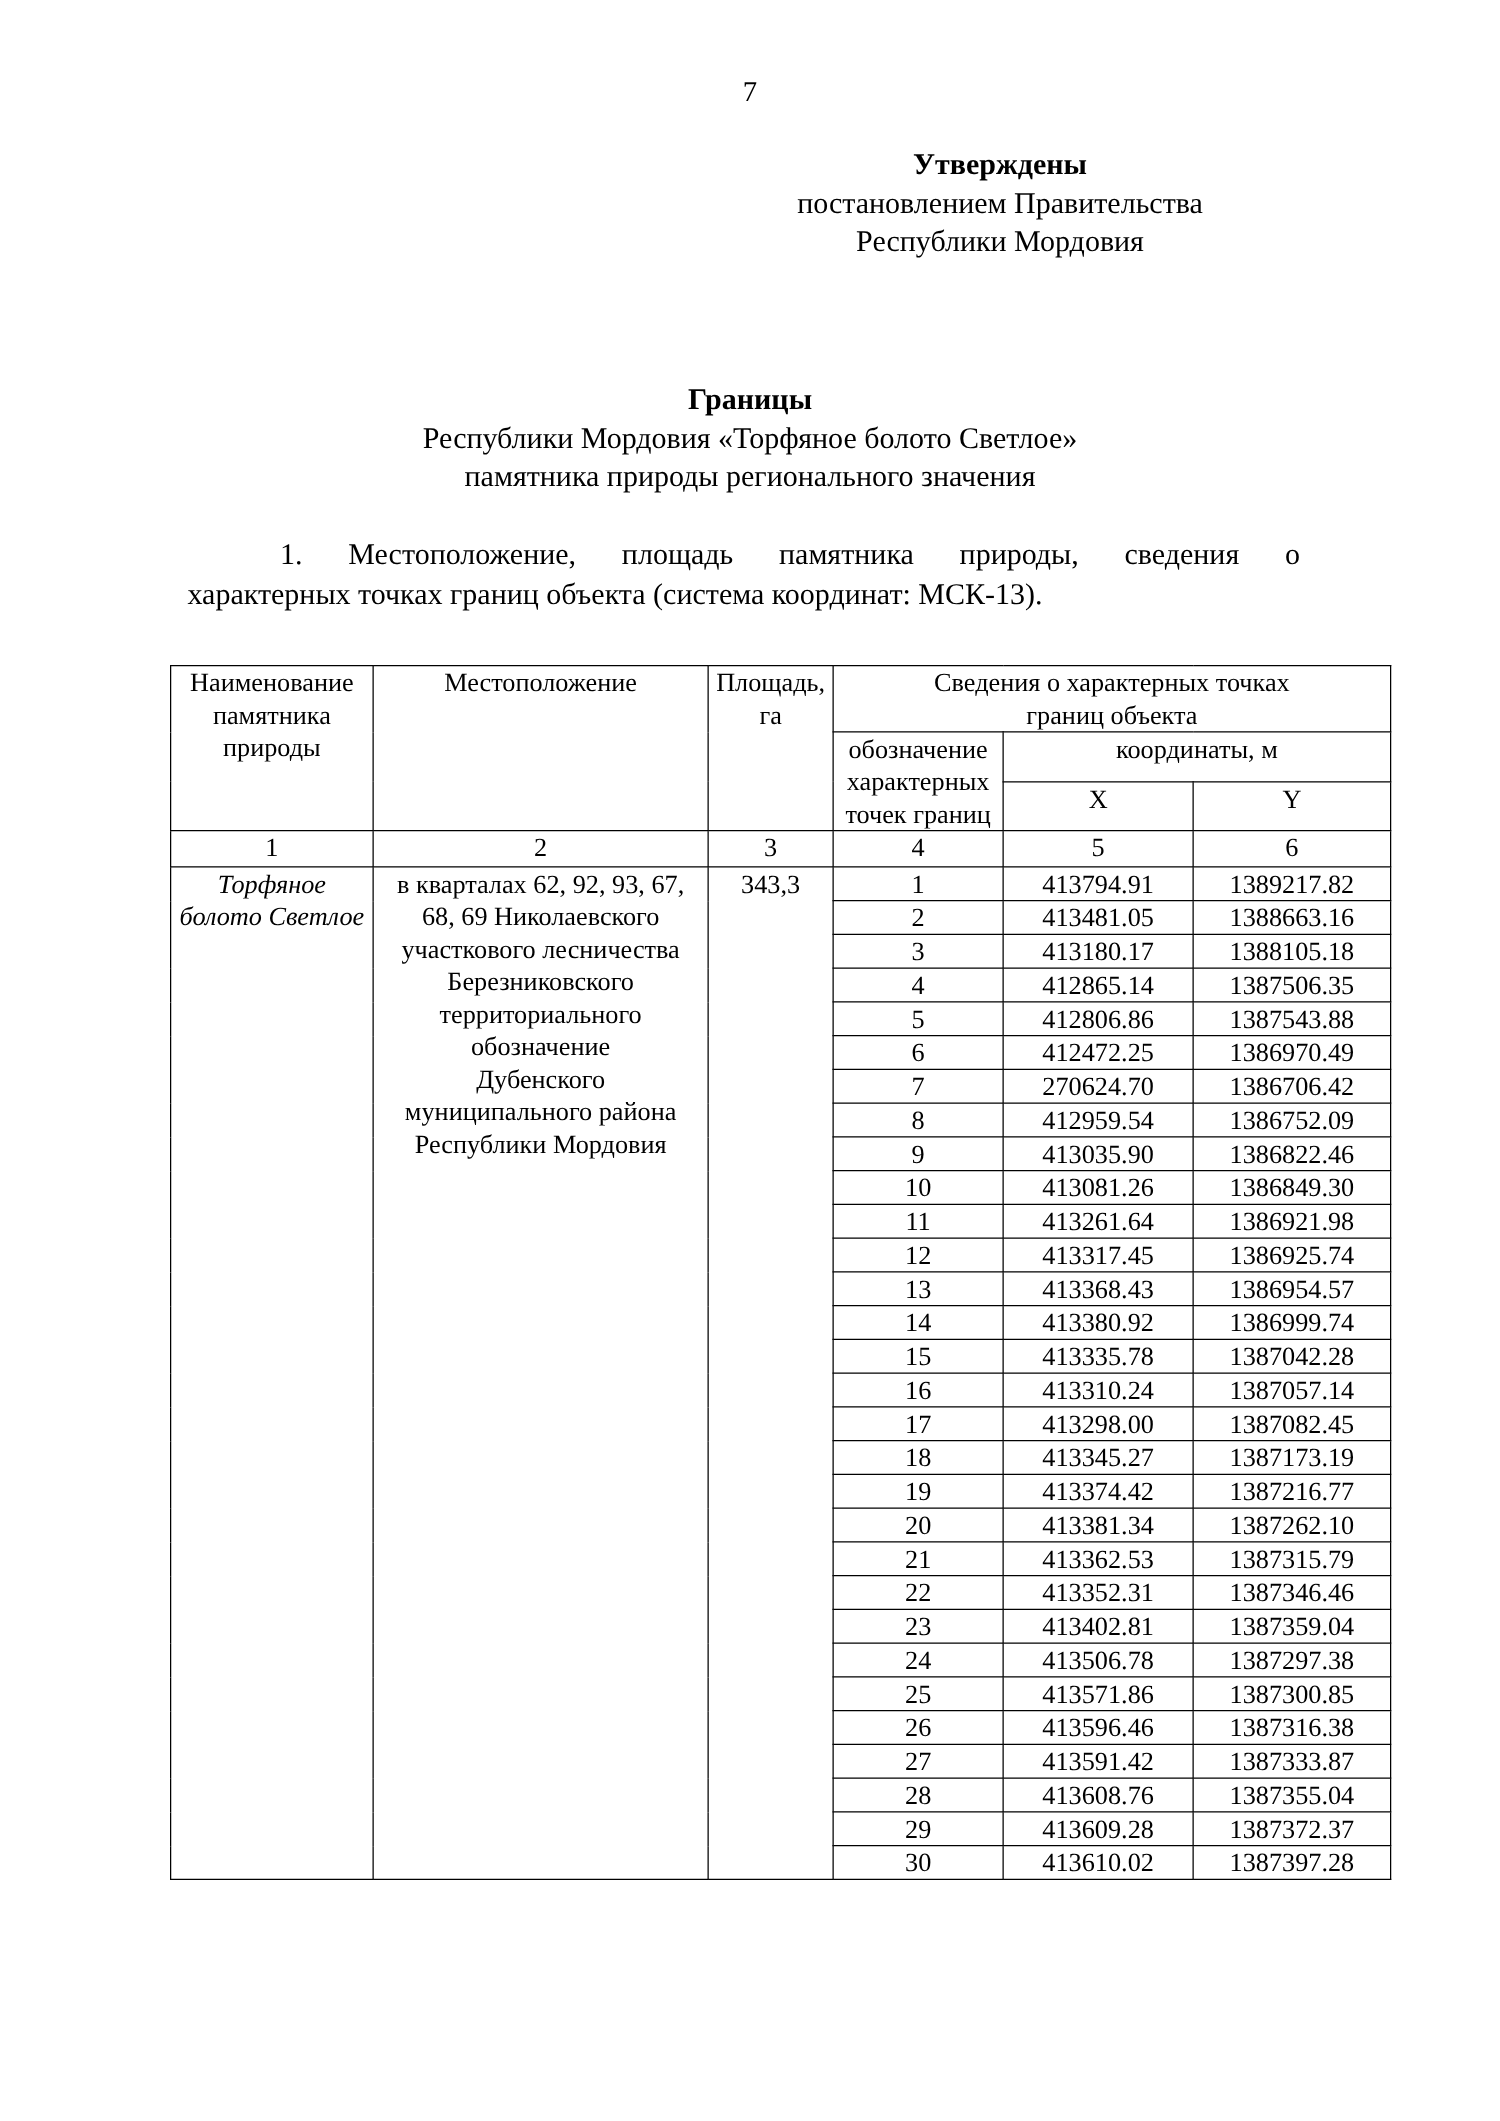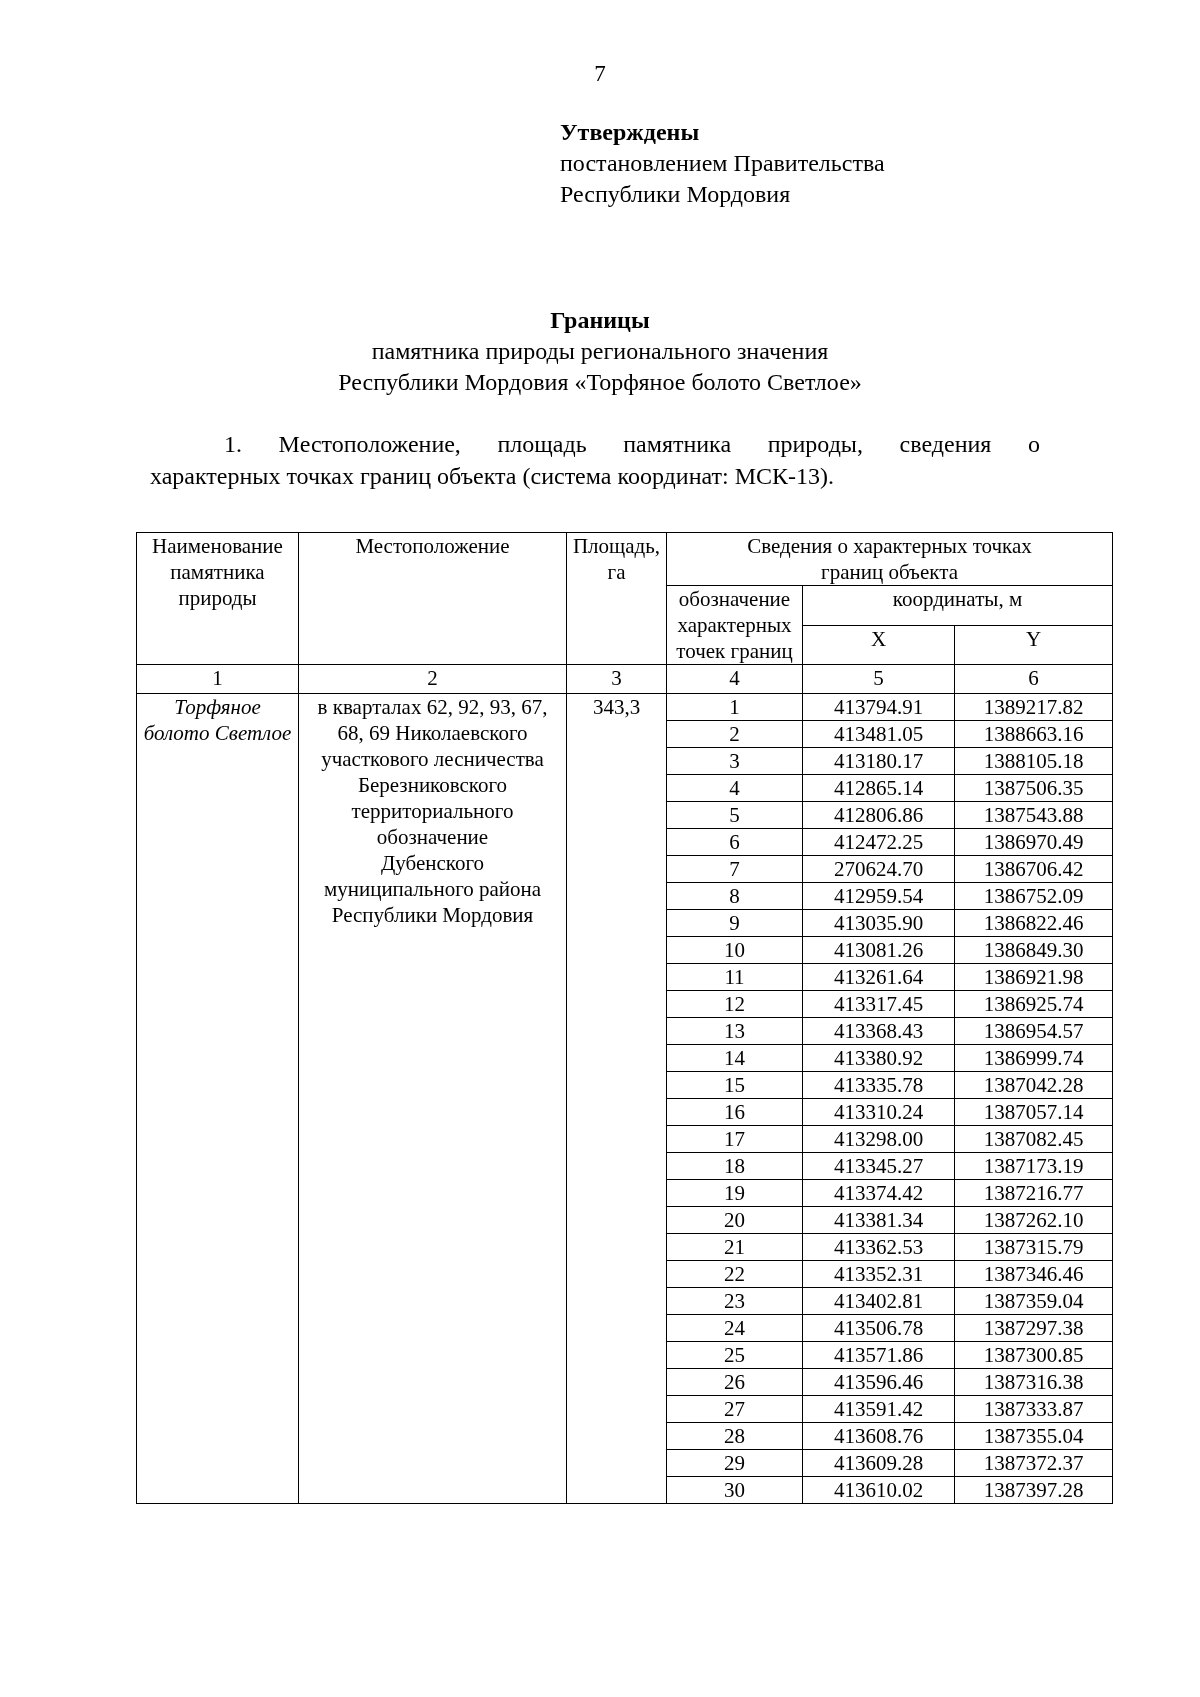--- a/index.html
+++ b/index.html
@@ -32,20 +32,21 @@
     text-align: center;
     font-size: 23px;
     line-height: 1;
   }
   
   .approval {
     position: absolute;
     top: 117px;
     left: 560px;
     width: 480px;
+    text-align: center;
     font-size: 24px;
     line-height: 31px;
   }
   .approval .ln-bold {
     font-weight: bold;
   }
   
   .doc-title {
     position: absolute;
     top: 305px;
@@ -138,22 +139,22 @@
   <div class="page-number">7</div>
 
   <div class="approval">
     <div class="ln-bold">Утверждены</div>
     <div>постановлением Правительства</div>
     <div>Республики Мордовия</div>
   </div>
 
   <div class="doc-title">
     <div class="t-bold">Границы</div>
+    <div>Республики Мордовия «Торфяное болото Светлое»</div>
     <div>памятника природы регионального значения</div>
-    <div>Республики Мордовия «Торфяное болото Светлое»</div>
   </div>
 
   <div class="para-1">
     <span class="justified-line">1. Местоположение,  площадь  памятника  природы,  сведения  о</span>
     <span class="last-line">характерных точках границ объекта (система координат: МСК-13).</span>
   </div>
 
   <div class="bt-wrap">
     <table class="bt">
       <colgroup>

